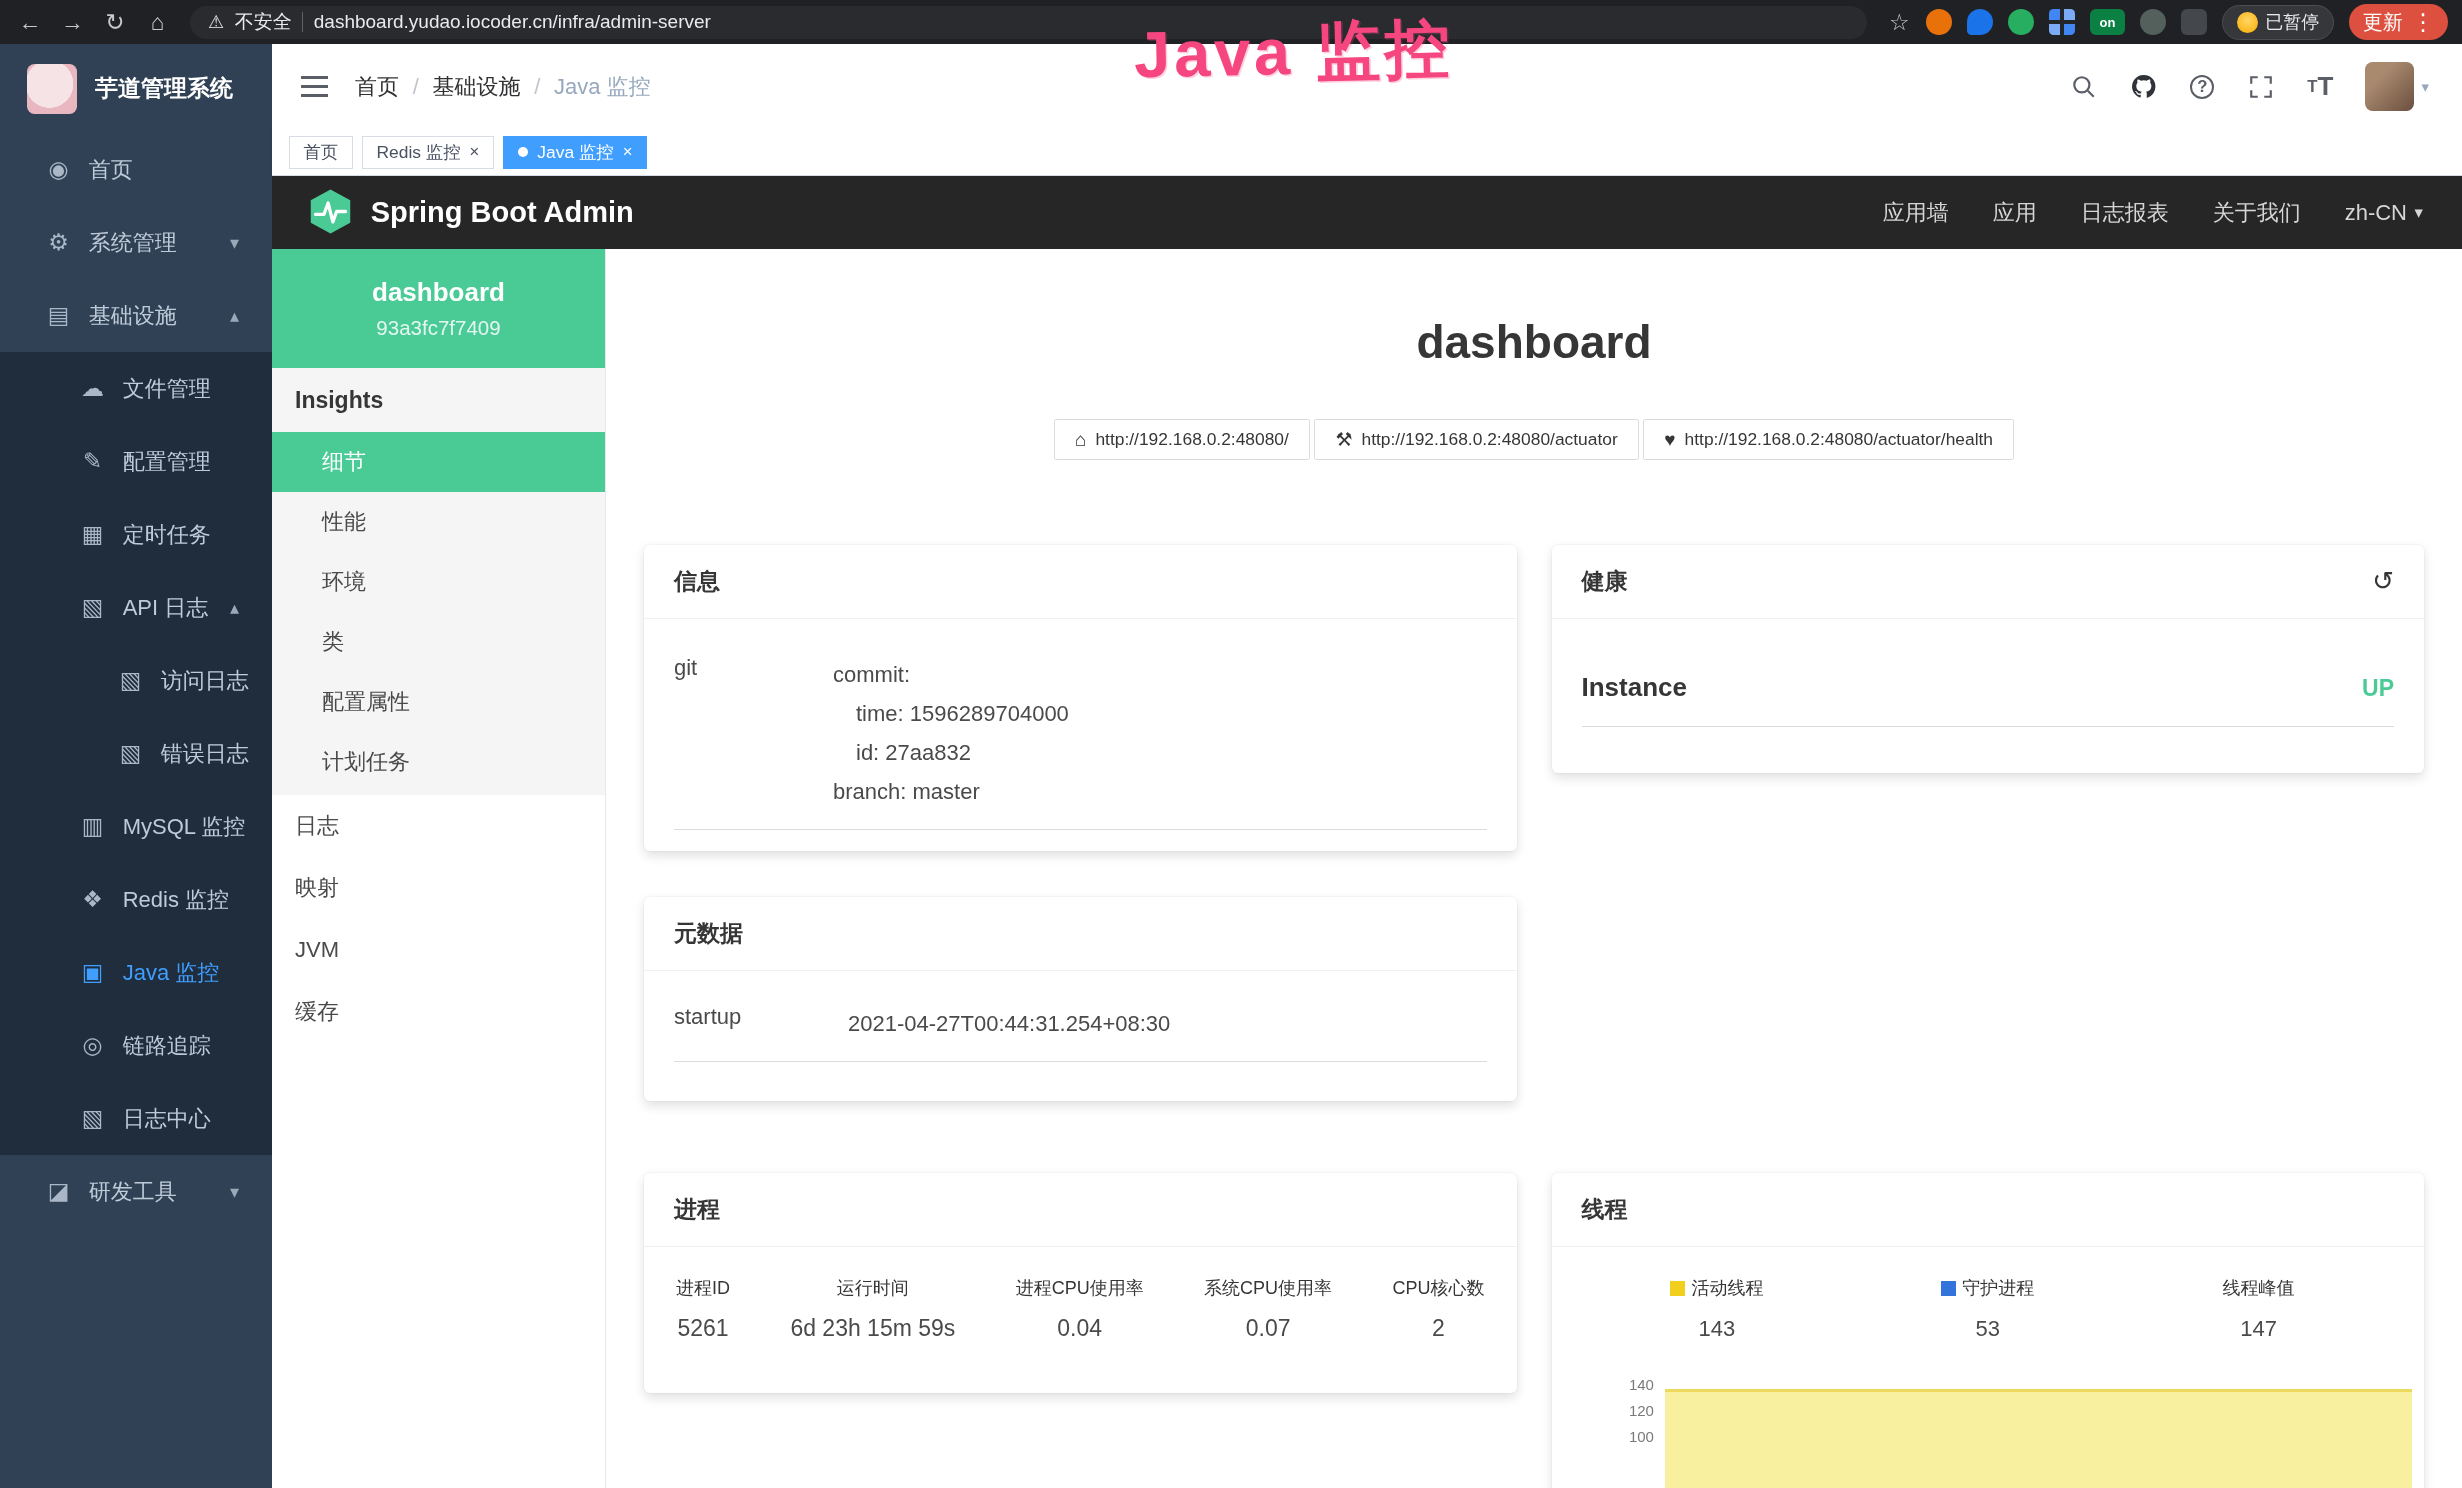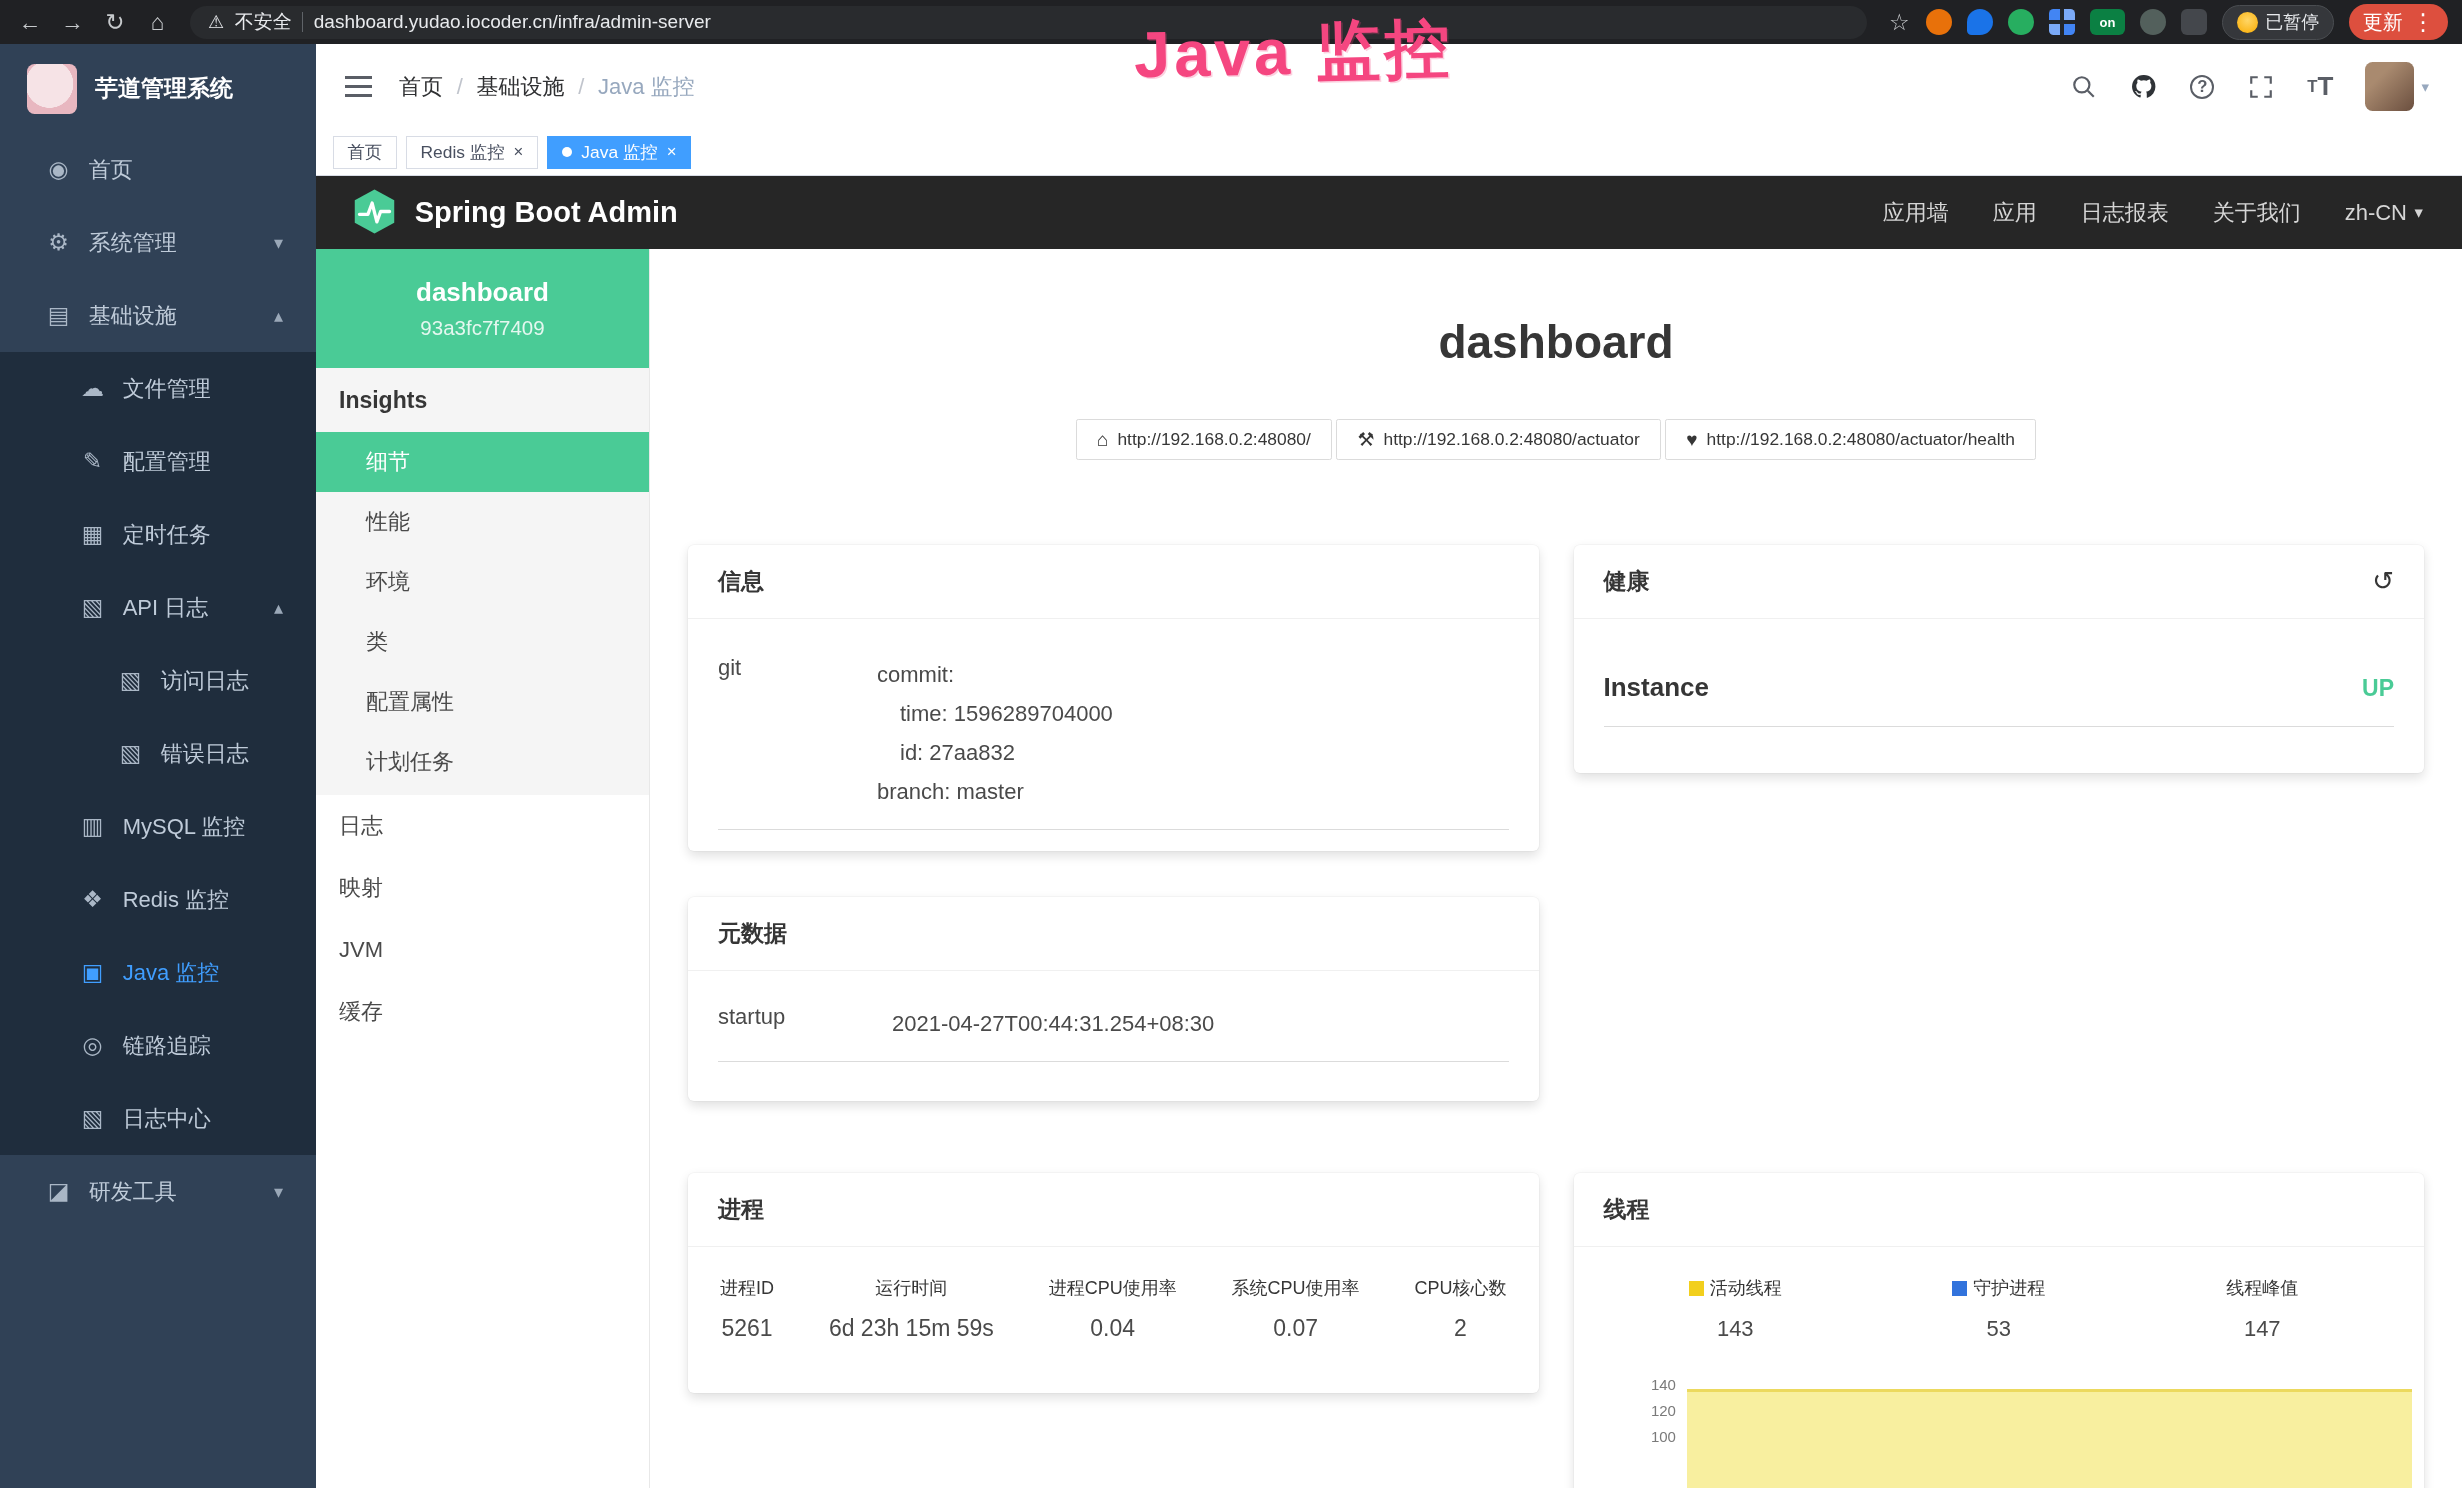--- a/index.html
+++ b/index.html
@@ -26,21 +26,21 @@
   .ext.e-puzzle { border-radius:6px; background:#44474c; }
   .paused { display:flex; align-items:center; gap:7.6px; background:#35373b; border:0.8px solid #4a4d51; border-radius:18px; height:35px; padding:0 13.7px; font-size:18px; color:#e8eaed; cursor:pointer; flex-shrink:0; }
   .smiley { width:21px; height:21px; border-radius:50%; background:radial-gradient(circle at 50% 40%, #ffd666, #f9ab00); }
   .update { display:flex; align-items:center; background:#dd4f3e; border-radius:18px; height:36px; padding:0 13.7px; color:#fff; font-size:20px; gap:9px; cursor:pointer; flex-shrink:0; }
   .update .dots { font-size:23px; }
 
   
   .app { display:flex; height:1445px; }
 
   
-  .sidebar { width:316px; background:#304156; color:#bfcbd9; flex-shrink:0; overflow:hidden; }
+  .sidebar { width:272px; background:#304156; color:#bfcbd9; flex-shrink:0; overflow:hidden; }
   .logo-row { height:89px; display:flex; align-items:center; padding-left:27px; gap:18px; }
   .logo-img { width:50px; height:50px; border-radius:7.6px; background:radial-gradient(circle at 45% 40%, #f6e3e6 58%, #e8b7c0 59%); flex-shrink:0; }
   .brand { color:#fff; font-size:23px; font-weight:700; white-space:nowrap; }
   .menu { font-size:22px; }
   .mi { height:73px; display:flex; align-items:center; padding:0 33px 0 42px; cursor:pointer; white-space:nowrap; }
   .mi .ic { width:33px; font-size:23px; color:#aab7c6; margin-right:13.7px; text-align:center; flex-shrink:0; }
   .mi .chev { margin-left:auto; font-size:18px; color:#9aa8b8; }
   .mi.l2 { padding-left:76px; background:#1f2d3d; }
   .mi.l3 { padding-left:114px; background:#1f2d3d; }
   .mi.active, .mi.active .ic { color:#409eff; }

